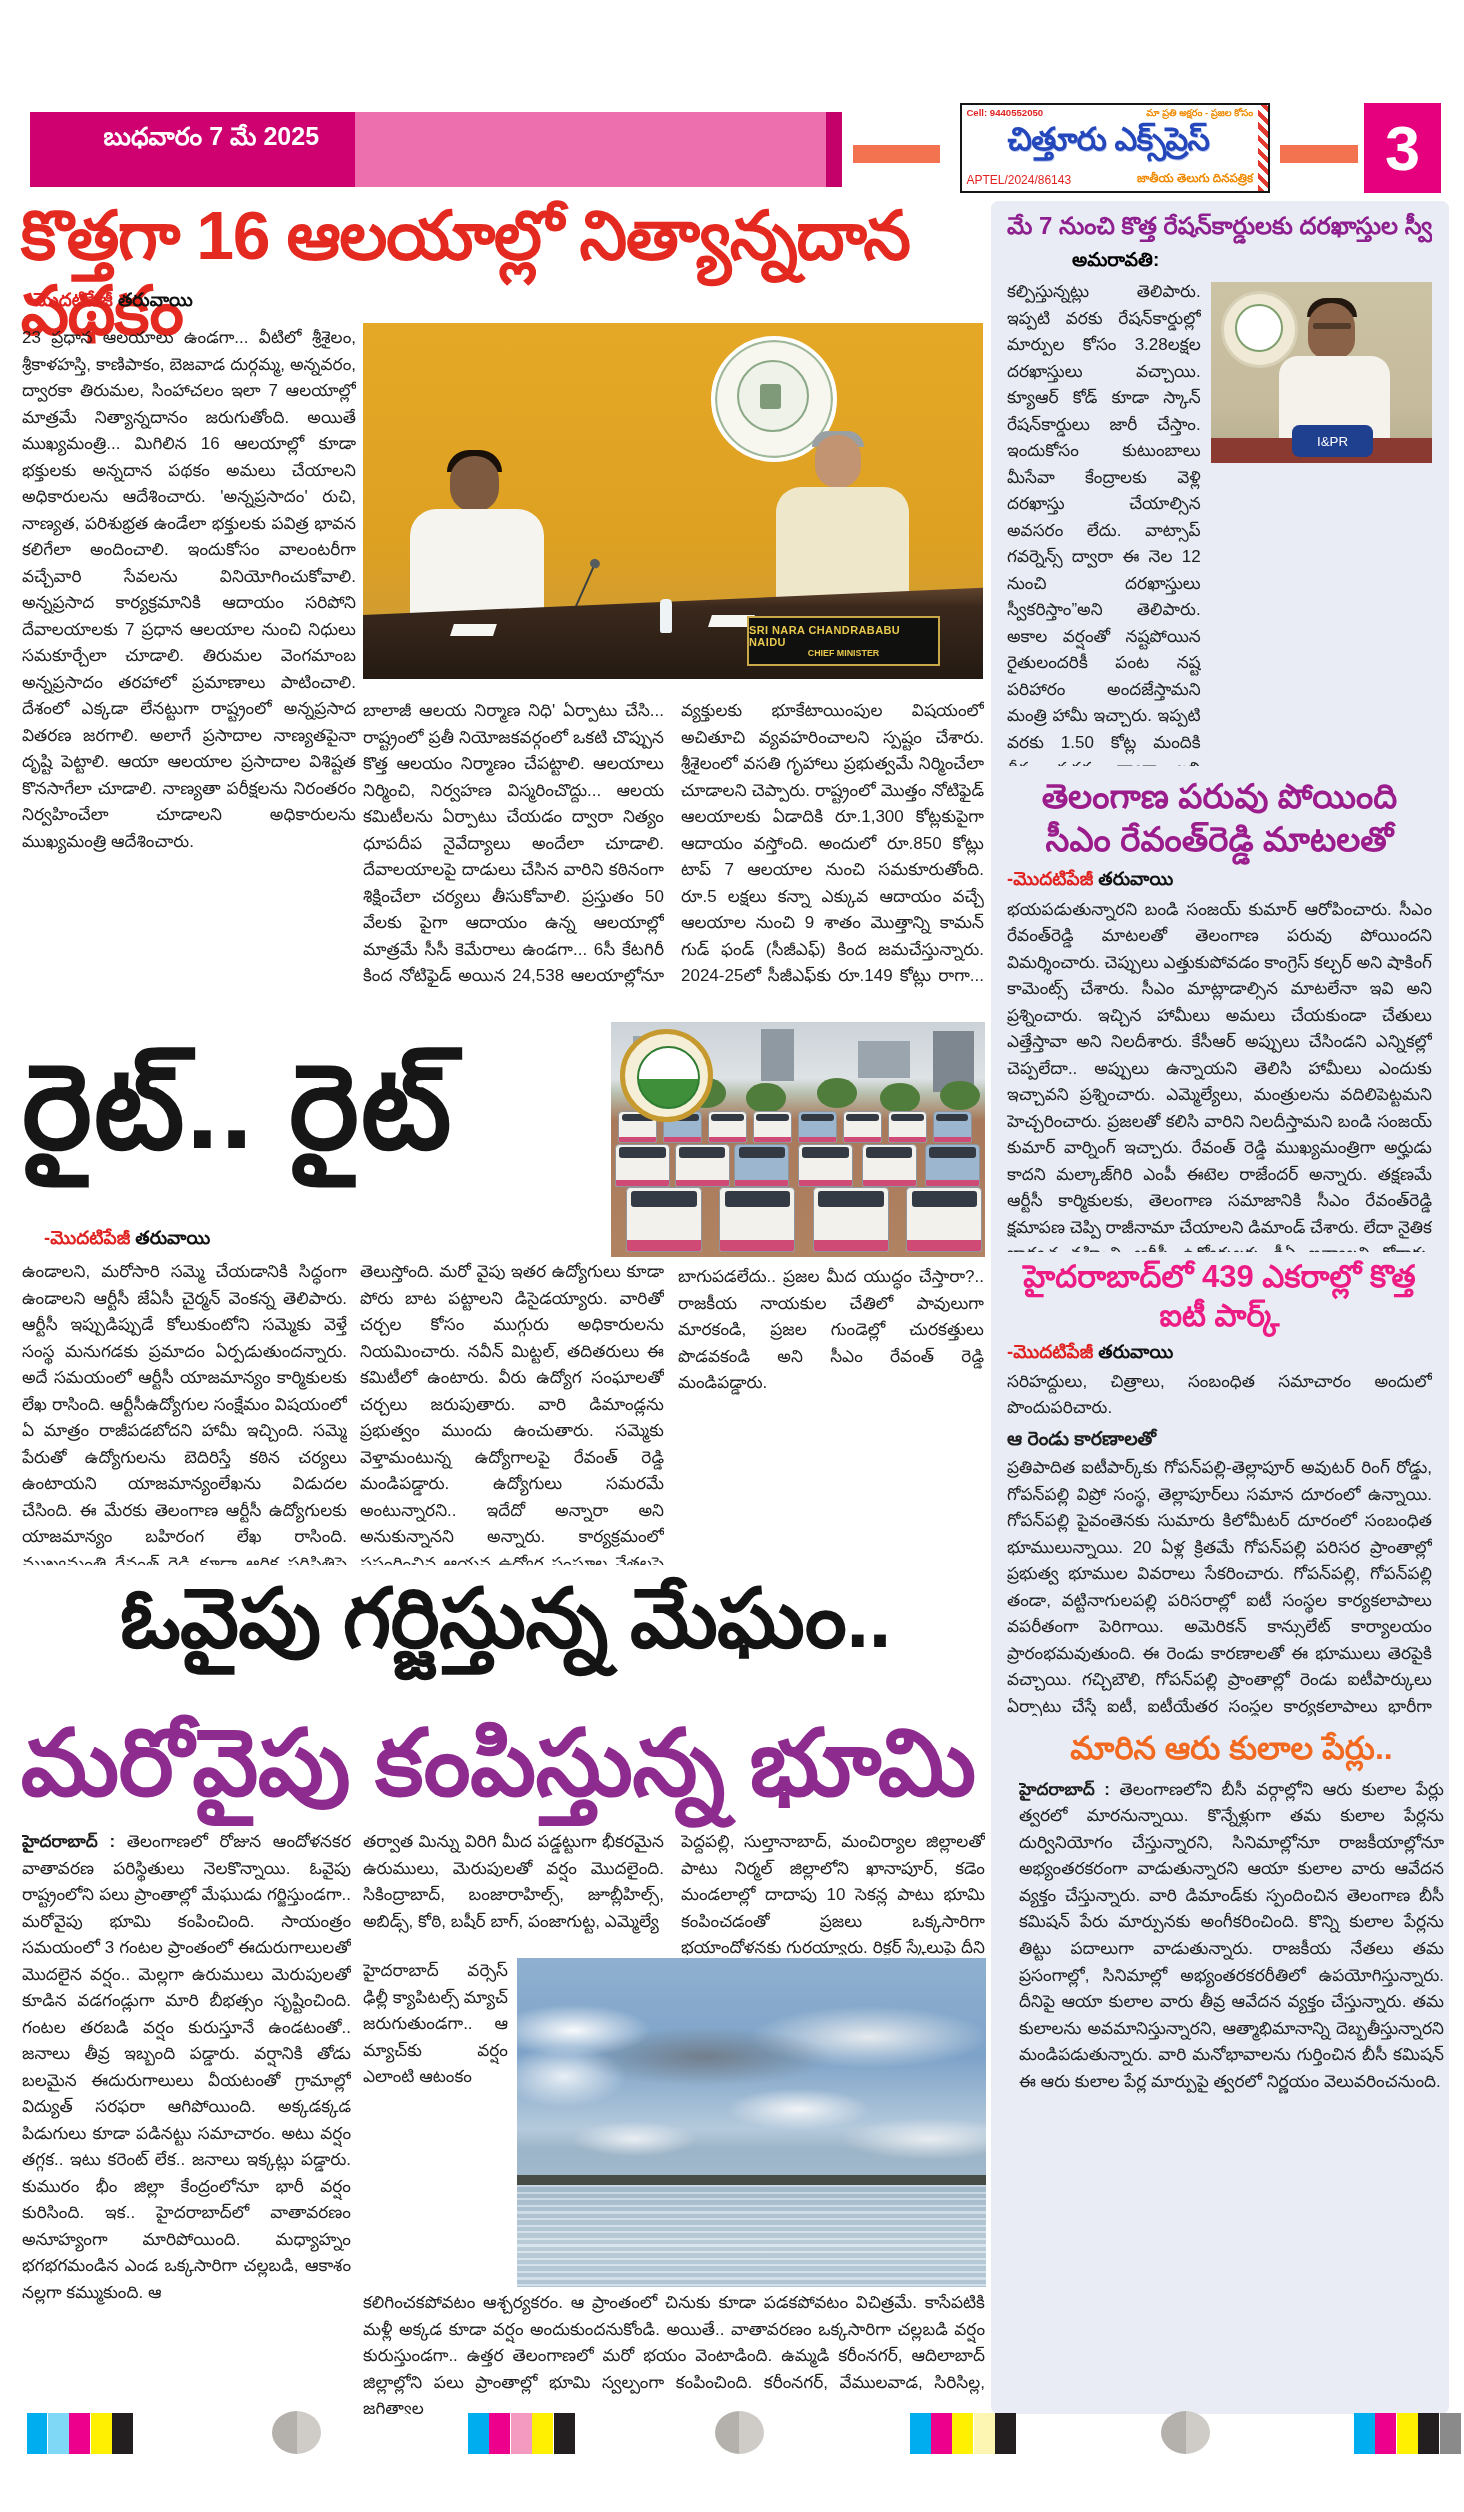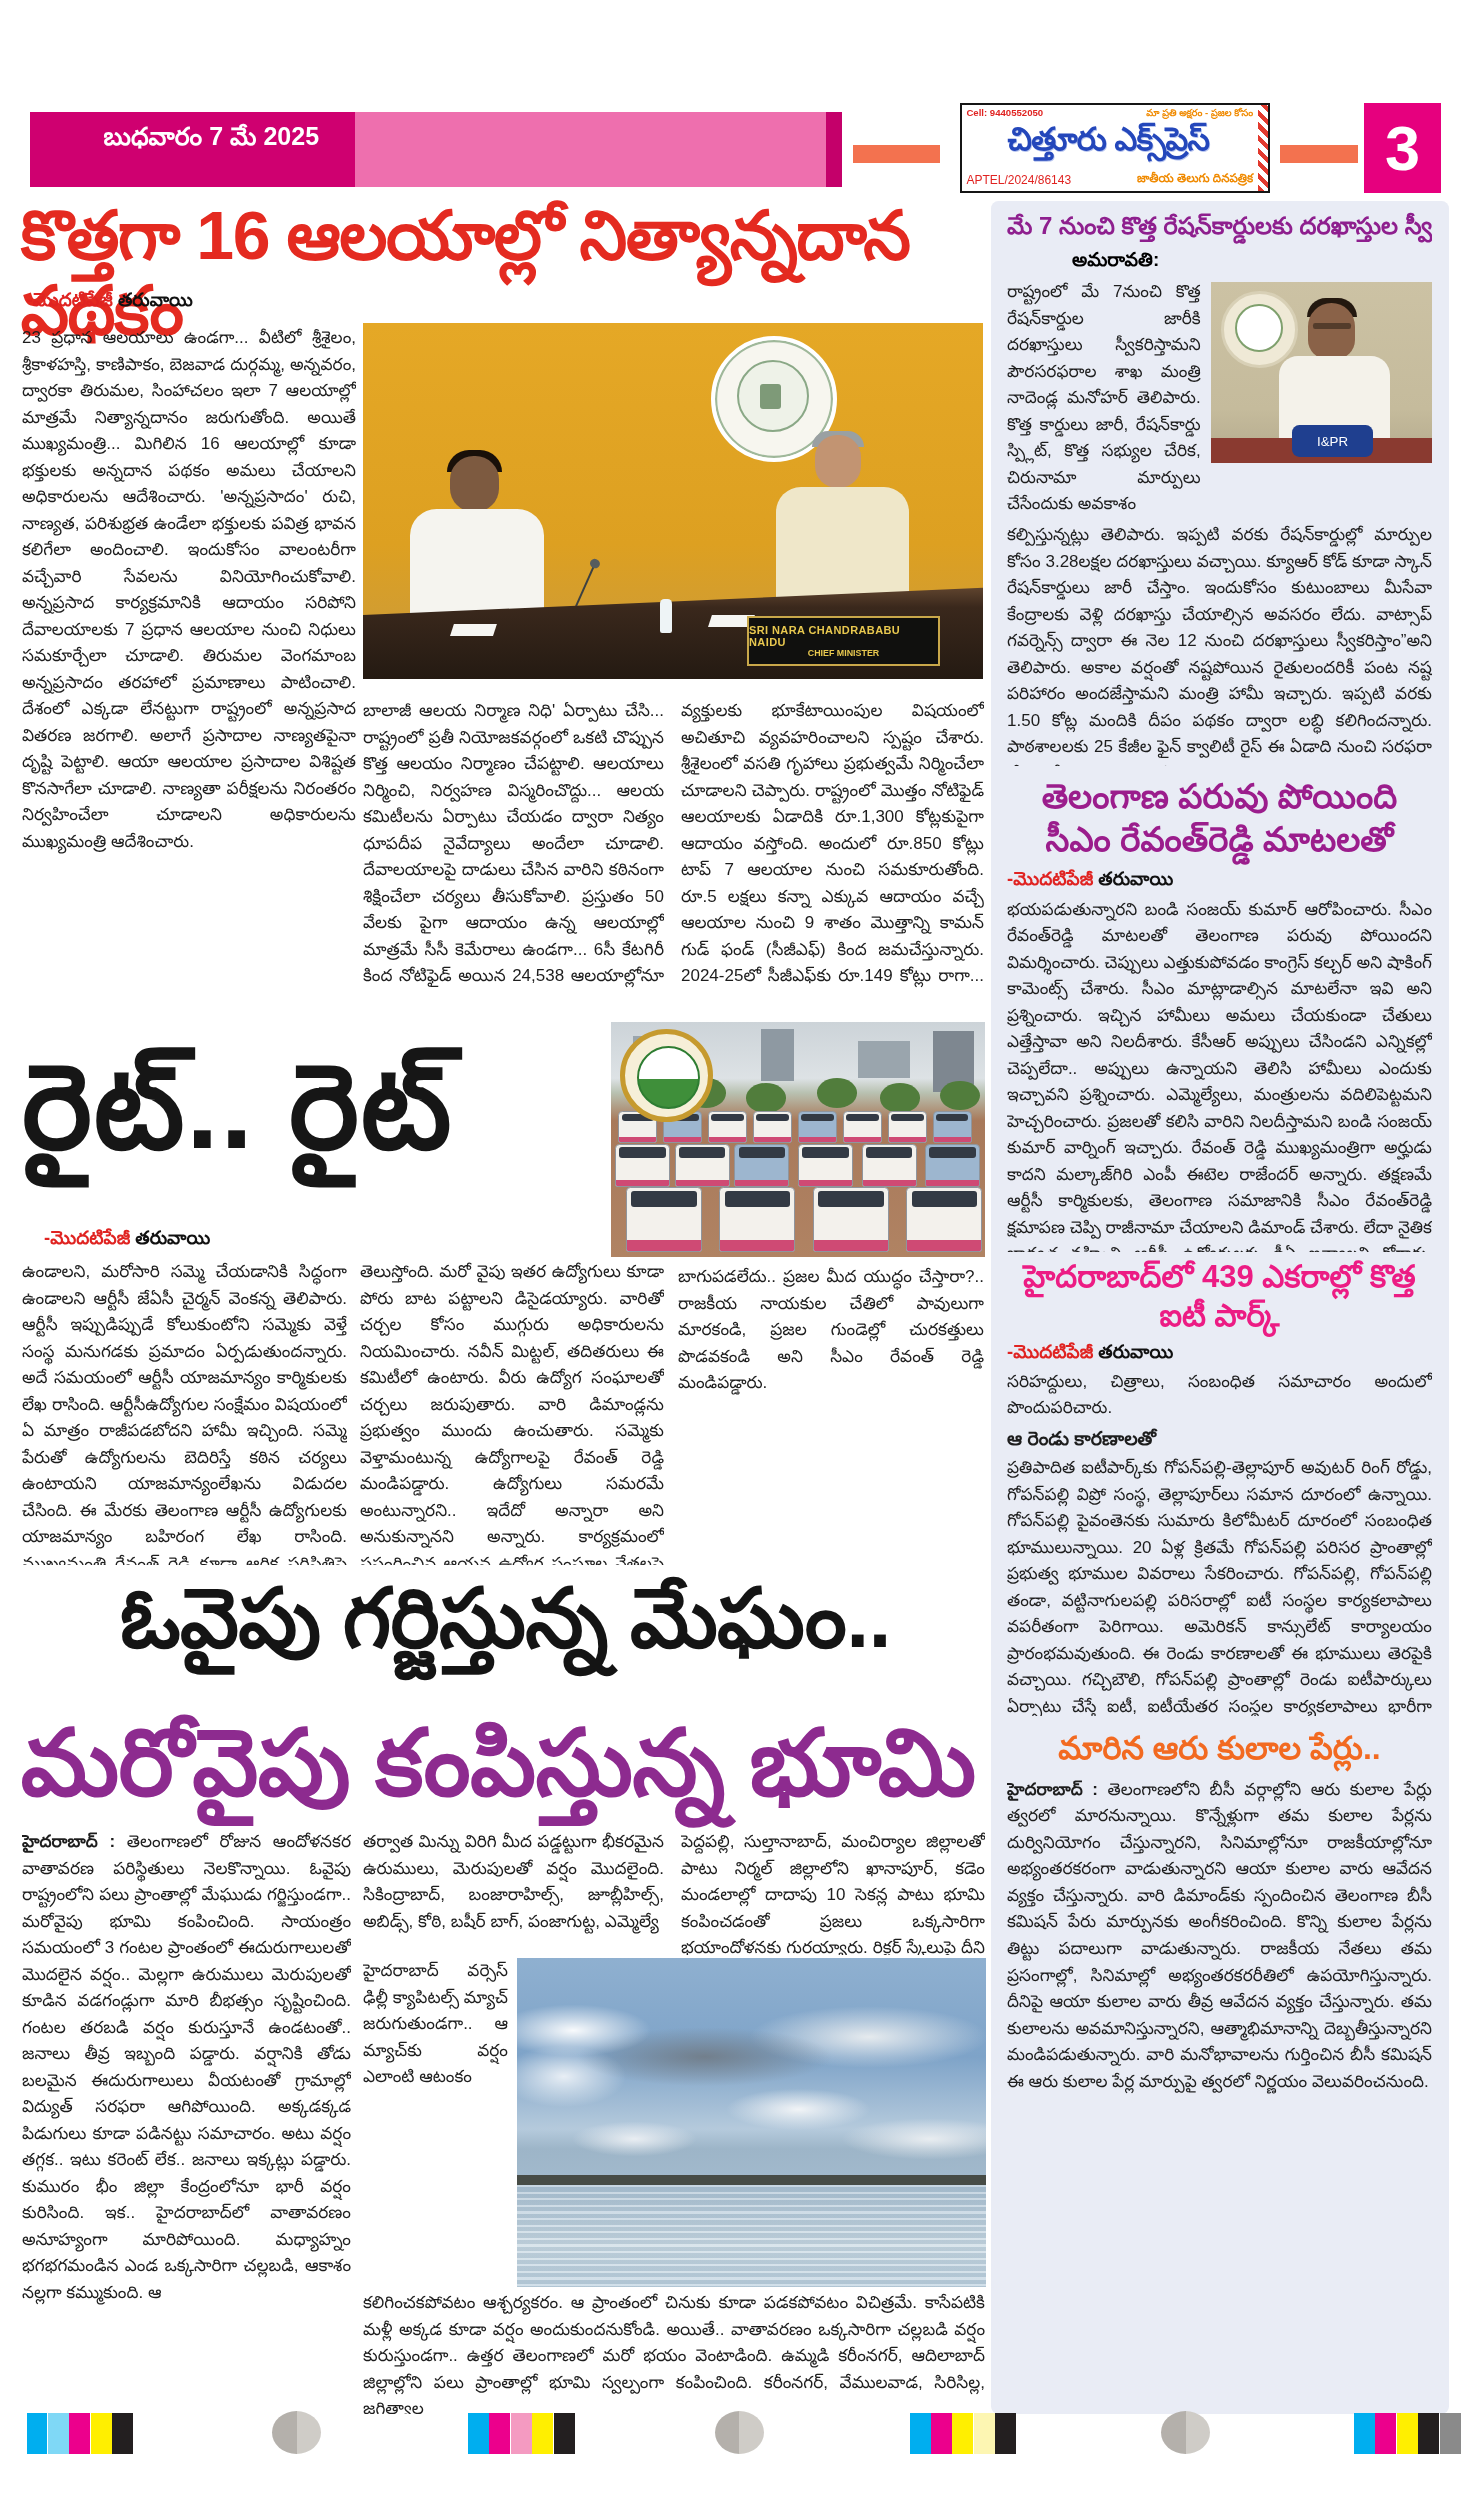--- a/index.html
+++ b/index.html
@@ -236,21 +236,20 @@
       <div class="minister-photo">
         <div class="mp-circle"></div>
         <div class="mp-circle-in"></div>
         <div class="mp-hair"></div>
         <div class="mp-head"></div>
         <div class="mp-glass"></div>
         <div class="mp-body"></div>
         <div class="mp-maroon"></div>
         <div class="mp-plate">I&amp;PR</div>
       </div>
-      <div class="body-text">రాష్ట్రంలో మే 7నుంచి కొత్త రేషన్‌కార్డుల జారీకి దరఖాస్తులు స్వీకరిస్తామని పౌరసరఫరాల శాఖ మంత్రి నాదెండ్ల మనోహర్ తెలిపారు. కొత్త కార్డులు జారీ, రేషన్‌కార్డు స్ప్లిట్, కొత్త సభ్యుల చేరిక, చిరునామా మార్పులు చేసేందుకు అవకాశం</div>
       <div class="body-text" style="margin-top:4.4px;">కల్పిస్తున్నట్లు తెలిపారు. ఇప్పటి వరకు రేషన్‌కార్డుల్లో మార్పుల కోసం 3.28లక్షల దరఖాస్తులు వచ్చాయి. క్యూఆర్ కోడ్ కూడా స్కాన్ రేషన్‌కార్డులు జారీ చేస్తాం. ఇందుకోసం కుటుంబాలు మీసేవా కేంద్రాలకు వెళ్లి దరఖాస్తు చేయాల్సిన అవసరం లేదు. వాట్సాప్ గవర్నెన్స్ ద్వారా ఈ నెల 12 నుంచి దరఖాస్తులు స్వీకరిస్తాం”అని తెలిపారు. అకాల వర్షంతో నష్టపోయిన రైతులందరికీ పంట నష్ట పరిహారం అందజేస్తామని మంత్రి హామీ ఇచ్చారు. ఇప్పటి వరకు 1.50 కోట్ల మందికి దీపం పథకం ద్వారా లబ్ధి కలిగిందన్నారు. పాఠశాలలకు 25 కేజీల ఫైన్ క్వాలిటీ రైస్ ఈ ఏడాది నుంచి సరఫరా చేయబోతున్నామని వెల్లడించారు.</div>
     </div>
 
     <div class="sb-block" style="top:570px;height:481px;">
       <div class="sb-head revanth-head" style="margin-top:4.4px;">తెలంగాణ పరువు పోయింది</div>
       <div class="sb-head revanth-head">సీఎం రేవంత్‌రెడ్డి మాటలతో</div>
       <div class="cont-tag" style="margin:7.4px 0 3px 0;">
         <span class="red">-మొదటిపేజీ</span><span> తరువాయి</span>
       </div>
       <div class="body-text">భయపడుతున్నారని బండి సంజయ్ కుమార్ ఆరోపించారు. సీఎం రేవంత్‌రెడ్డి మాటలతో తెలంగాణ పరువు పోయిందని విమర్శించారు. చెప్పులు ఎత్తుకుపోవడం కాంగ్రెస్ కల్చర్ అని షాకింగ్ కామెంట్స్ చేశారు. సీఎం మాట్లాడాల్సిన మాటలేనా ఇవి అని ప్రశ్నించారు. ఇచ్చిన హామీలు అమలు చేయకుండా చేతులు ఎత్తేస్తావా అని నిలదీశారు. కేసీఆర్ అప్పులు చేసిండని ఎన్నికల్లో చెప్పలేదా.. అప్పులు ఉన్నాయని తెలిసి హామీలు ఎందుకు ఇచ్చావని ప్రశ్నించారు. ఎమ్మెల్యేలు, మంత్రులను వదిలిపెట్టమని హెచ్చరించారు. ప్రజలతో కలిసి వారిని నిలదీస్తామని బండి సంజయ్ కుమార్ వార్నింగ్ ఇచ్చారు. రేవంత్ రెడ్డి ముఖ్యమంత్రిగా అర్హుడు కాదని మల్కాజ్‌గిరి ఎంపీ ఈటెల రాజేందర్ అన్నారు. తక్షణమే ఆర్టీసీ కార్మికులకు, తెలంగాణ సమాజానికి సీఎం రేవంత్‌రెడ్డి క్షమాపణ చెప్పి రాజీనామా చేయాలని డిమాండ్ చేశారు. లేదా నైతిక బాధ్యత వహించి ఆర్టీసీ ఉద్యోగులకు డీఏ ఇవ్వాలని కోరారు. ఏబీఎన్‌తో ఎంపీ ఈటెల రాజేందర్ మాట్లాడారు. బీఆర్ఎస్ ప్రభుత్వాన్ని ప్రజలు ఛీ కొట్టడానికి పదేళ్లు పడితే రేవంత్ ప్రభుత్వానికి కేవలం పదినెలలు మాత్రమే పట్టిందని ఎంపీ ఈటెల రాజేందర్ విమర్శలు చేశారు. నిజాం నవాబు కాలం నుంచి తెలంగాణ గొప్ప రాష్ట్రమని అన్నారు. పరిపాలించే సత్తా లేక కో ఆర్డినేషన్ సరిగా లేక ఇష్టం వచ్చినట్లుగా సీఎం రేవంత్‌రెడ్డి మాట్లాడితే ప్రజలు క్షమించరని హెచ్చరించారు. తెలంగాణ తొలి ఆర్థిక శాఖ మంత్రిగా తాను చెబుతున్నానని... ముమ్మాటికీ తెలంగాణ ధనిక రాష్ట్రమేనని ఉద్ఘాటించారు. రేవంత్‌రెడ్డికి చేతకాక ఇలాంటి మాటలు మాట్లాడుతున్నారని ఎంపీ ఈటెల రాజేందర్ తీవ్ర ఆగ్రహం వ్యక్తం చేశారు.</div>
@@ -260,21 +259,21 @@
       <div class="sb-head itpark-head">హైదరాబాద్‌లో 439 ఎకరాల్లో కొత్త ఐటీ పార్క్</div>
       <div class="cont-tag" style="margin:5.9px 0 1.5px 0;">
         <span class="red">-మొదటిపేజీ</span><span> తరువాయి</span>
       </div>
       <div class="body-text">సరిహద్దులు, చిత్రాలు, సంబంధిత సమాచారం అందులో పొందుపరిచారు.</div>
       <div class="sb-sub">ఆ రెండు కారణాలతో</div>
       <div class="body-text">ప్రతిపాదిత ఐటీపార్క్‌కు గోపన్‌పల్లి-తెల్లాపూర్ అవుటర్ రింగ్ రోడ్డు, గోపన్‌పల్లి విప్రో సంస్థ, తెల్లాపూర్‌లు సమాన దూరంలో ఉన్నాయి. గోపన్‌పల్లి పైవంతెనకు సుమారు కిలోమీటర్ దూరంలో సంబంధిత భూములున్నాయి. 20 ఏళ్ల క్రితమే గోపన్‌పల్లి పరిసర ప్రాంతాల్లో ప్రభుత్వ భూముల వివరాలు సేకరించారు. గోపన్‌పల్లి, గోపన్‌పల్లి తండా, వట్టినాగులపల్లి పరిసరాల్లో ఐటీ సంస్థల కార్యకలాపాలు వపరీతంగా పెరిగాయి. అమెరికన్ కాన్సులేట్ కార్యాలయం ప్రారంభమవుతుంది. ఈ రెండు కారణాలతో ఈ భూములు తెరపైకి వచ్చాయి. గచ్చిబౌలి, గోపన్‌పల్లి ప్రాంతాల్లో రెండు ఐటీపార్కులు ఏర్పాటు చేస్తే ఐటీ, ఐటీయేతర సంస్థల కార్యకలాపాలు భారీగా పెరగనున్నాయన్న అంచనాతో ఉన్నతాధికారులు వీటిపై దృష్టి సారించారు.</div>
 
     </div>
 
-    <div class="sb-block" style="top:1527px;height:678px;">
+    <div class="sb-block" style="top:1527px;height:678px;margin-left:12px;">
       <div class="sb-head castes-head">మారిన ఆరు కులాల పేర్లు..</div>
       <div class="body-text" style="margin-top:8.9px;">
         <span class="bold">హైదరాబాద్ : </span><span>తెలంగాణలోని బీసీ వర్గాల్లోని ఆరు కులాల పేర్లు త్వరలో మారనున్నాయి. కొన్నేళ్లుగా తమ కులాల పేర్లను దుర్వినియోగం చేస్తున్నారని, సినిమాల్లోనూ రాజకీయాల్లోనూ అభ్యంతరకరంగా వాడుతున్నారని ఆయా కులాల వారు ఆవేదన వ్యక్తం చేస్తున్నారు. వారి డిమాండ్‌కు స్పందించిన తెలంగాణ బీసీ కమిషన్ పేరు మార్పునకు అంగీకరించింది. కొన్ని కులాల పేర్లను తిట్టు పదాలుగా వాడుతున్నారు. రాజకీయ నేతలు తమ ప్రసంగాల్లో, సినిమాల్లో అభ్యంతరకరరీతిలో ఉపయోగిస్తున్నారు. దీనిపై ఆయా కులాల వారు తీవ్ర ఆవేదన వ్యక్తం చేస్తున్నారు. తమ కులాలను అవమానిస్తున్నారని, ఆత్మాభిమానాన్ని దెబ్బతీస్తున్నారని మండిపడుతున్నారు. వారి మనోభావాలను గుర్తించిన బీసీ కమిషన్ ఈ ఆరు కులాల పేర్ల మార్పుపై త్వరలో నిర్ణయం వెలువరించనుంది.</span>
       </div>
     </div>
   </div>
 
   <div class="abs reg-sq" style="left:26.6px;background:#00aeef;"></div>
   <div class="abs reg-sq" style="left:48px;background:#7fd8f6;"></div>
   <div class="abs reg-sq" style="left:69px;background:#ec008c;"></div>

